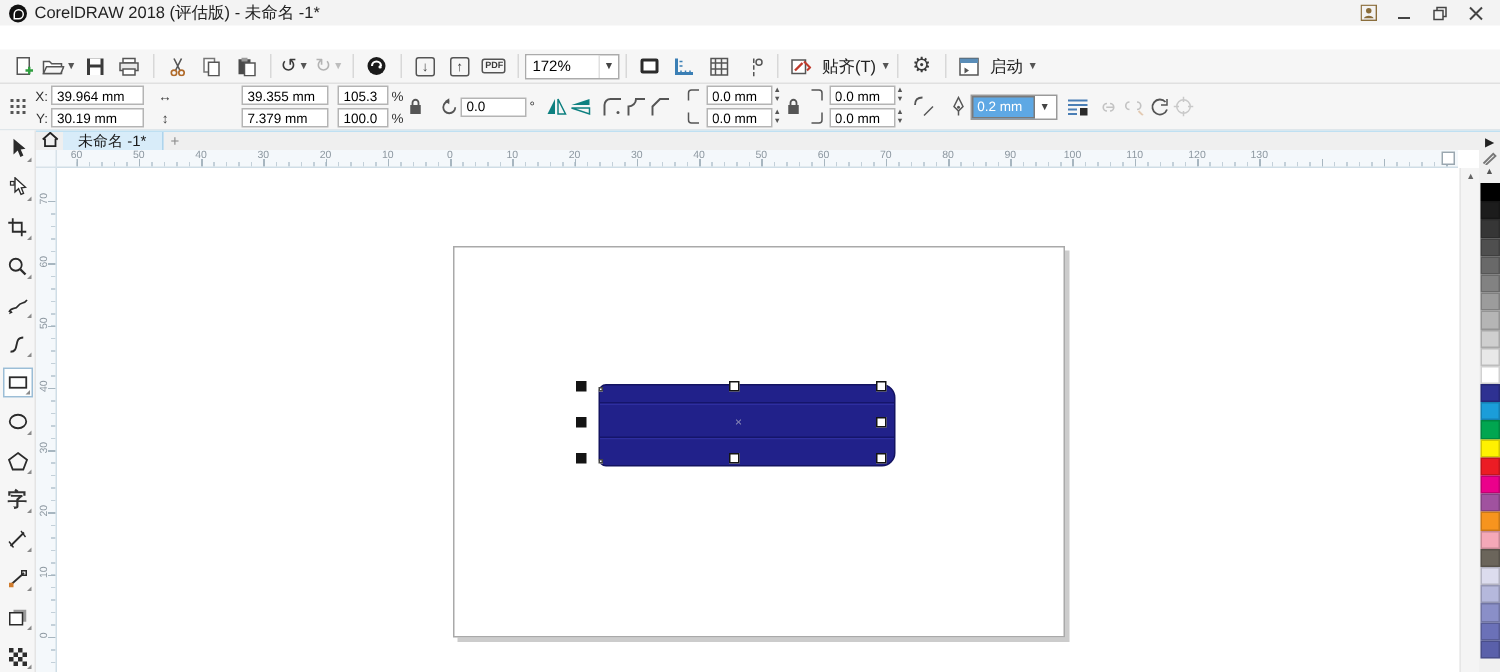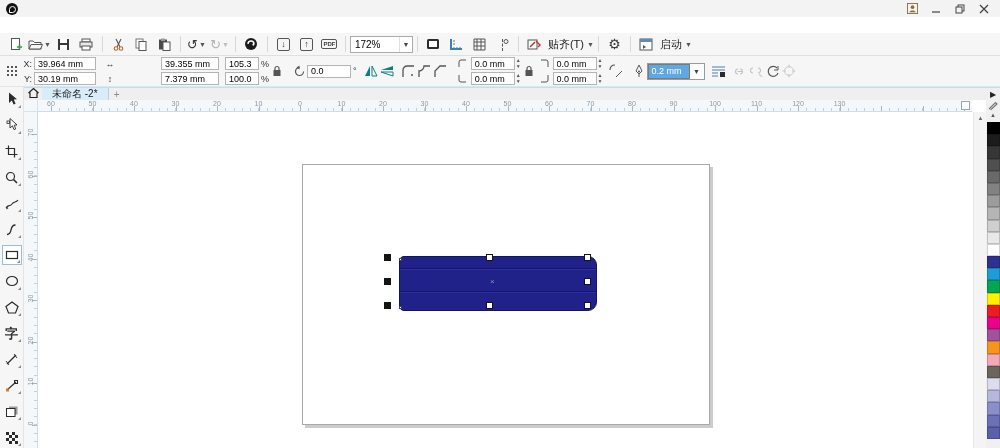--- a/index.html
+++ b/index.html
@@ -101,20 +101,21 @@
 
   .ic { display:block; }
 </style>
 </head>
 <body>
 
 <div id="app">
 
   <div id="titlebar">
     <div id="logo"></div>
+    <span id="title-text">CorelDRAW 2018 (评估版) - 未命名 -1*</span>
     <span id="title-spacer"></span>
     <span class="wctl">
       <svg class="ic" width="11" height="11" viewBox="0 0 12 12">
           <rect x="0.5" y="0.5" width="11" height="11" fill="none" stroke="#8a6d3b"></rect>
           <circle cx="6" cy="4.5" r="2" fill="#8a6d3b"></circle>
           <path d="M2.5 10 C3 7.5 9 7.5 9.5 10 Z" fill="#8a6d3b"></path>
         </svg>
     </span>
     <span class="wctl">
       <svg class="ic" width="10" height="10" viewBox="0 0 10 10">
@@ -483,21 +484,21 @@
     </div>
   </div>
 
   <div id="tabstrip">
     <span id="home-btn">
       <svg class="ic" width="11" height="10" viewBox="0 0 11 10" style="display:inline-block">
           <path d="M0.5 5 L5.5 0.5 L10.5 5 M2 4.5 V9.5 H9 V4.5" fill="none" stroke="#222" stroke-width="1.2"></path>
         </svg>
     </span>
     <span id="doc-tab">
-        <span>未命名 -2*</span>
+        <span>未命名 -1*</span>
       </span>
     <span id="newtab-btn">+</span>
     <span id="tab-spacer"></span>
     <span id="tab-overflow">▶</span>
   </div>
 
   <div id="corner-box"></div>
   <div id="ruler-h">
     <span id="ruler-h-opts"></span>
   <span class="rlh" style="left: 13px;">60</span>

